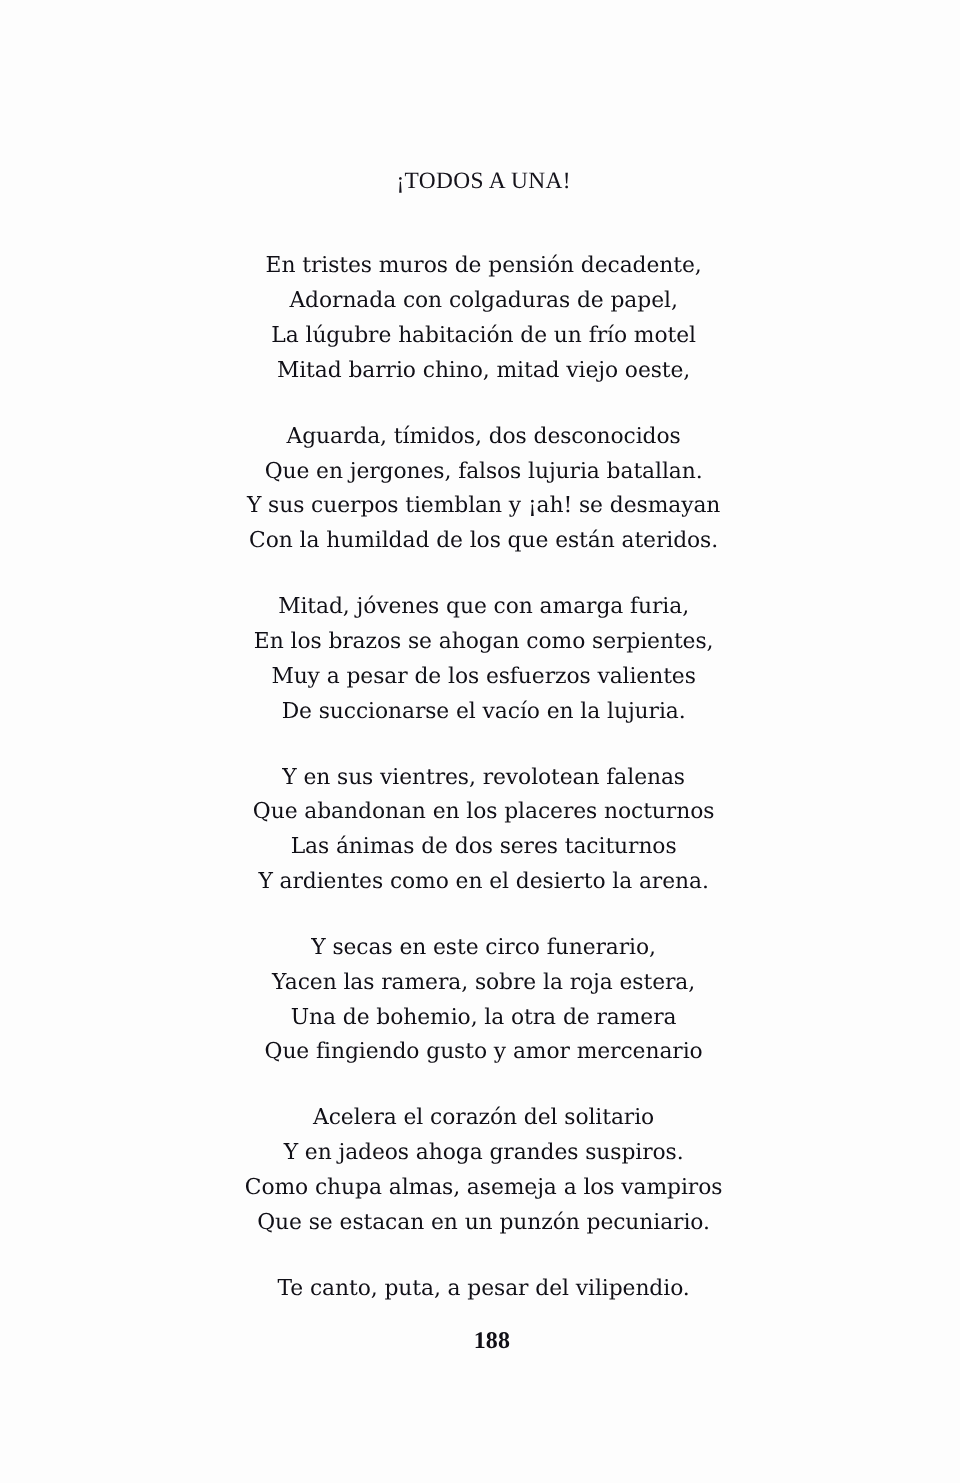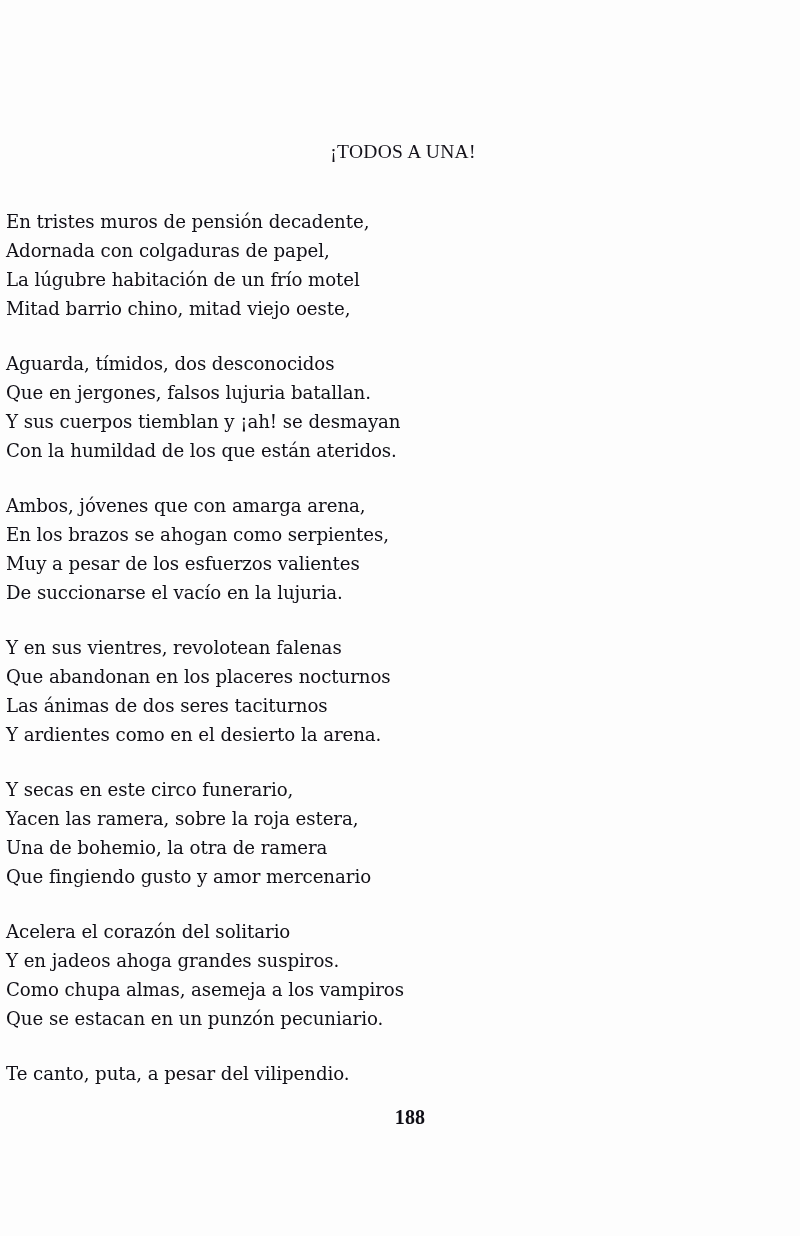--- a/index.html
+++ b/index.html
@@ -50,21 +50,21 @@
     margin-bottom: 16px;
   }
 
   .verse-line {
     font-family: "DejaVu Serif", "Liberation Serif", serif;
     font-size: 18.2px;
     line-height: 29px;
     color: #100f16;
     letter-spacing: -0.004em;
     white-space: pre;
-    text-align: left;
+    text-align: center;
     padding-left: 6px;
   }
 
   .page-number {
     position: absolute;
     top: 1106px;
     left: 0;
     width: 800px;
     text-align: center;
     font-family: "Liberation Serif", "DejaVu Serif", serif;
@@ -92,21 +92,21 @@
           <div class="verse-line">La lúgubre habitación de un frío motel</div>
           <div class="verse-line">Mitad barrio chino, mitad viejo oeste,</div>
         </div>
         <div class="stanza">
           <div class="verse-line">Aguarda, tímidos, dos desconocidos</div>
           <div class="verse-line">Que en jergones, falsos lujuria batallan.</div>
           <div class="verse-line">Y sus cuerpos tiemblan y ¡ah! se desmayan</div>
           <div class="verse-line">Con la humildad de los que están ateridos.</div>
         </div>
         <div class="stanza">
-          <div class="verse-line">Ambos, jóvenes que con amarga arena,</div>
+          <div class="verse-line">Mitad, jóvenes que con amarga furia,</div>
           <div class="verse-line">En los brazos se ahogan como serpientes,</div>
           <div class="verse-line">Muy a pesar de los esfuerzos valientes</div>
           <div class="verse-line">De succionarse el vacío en la lujuria.</div>
         </div>
         <div class="stanza">
           <div class="verse-line">Y en sus vientres, revolotean falenas</div>
           <div class="verse-line">Que abandonan en los placeres nocturnos</div>
           <div class="verse-line">Las ánimas de dos seres taciturnos</div>
           <div class="verse-line">Y ardientes como en el desierto la arena.</div>
         </div>

